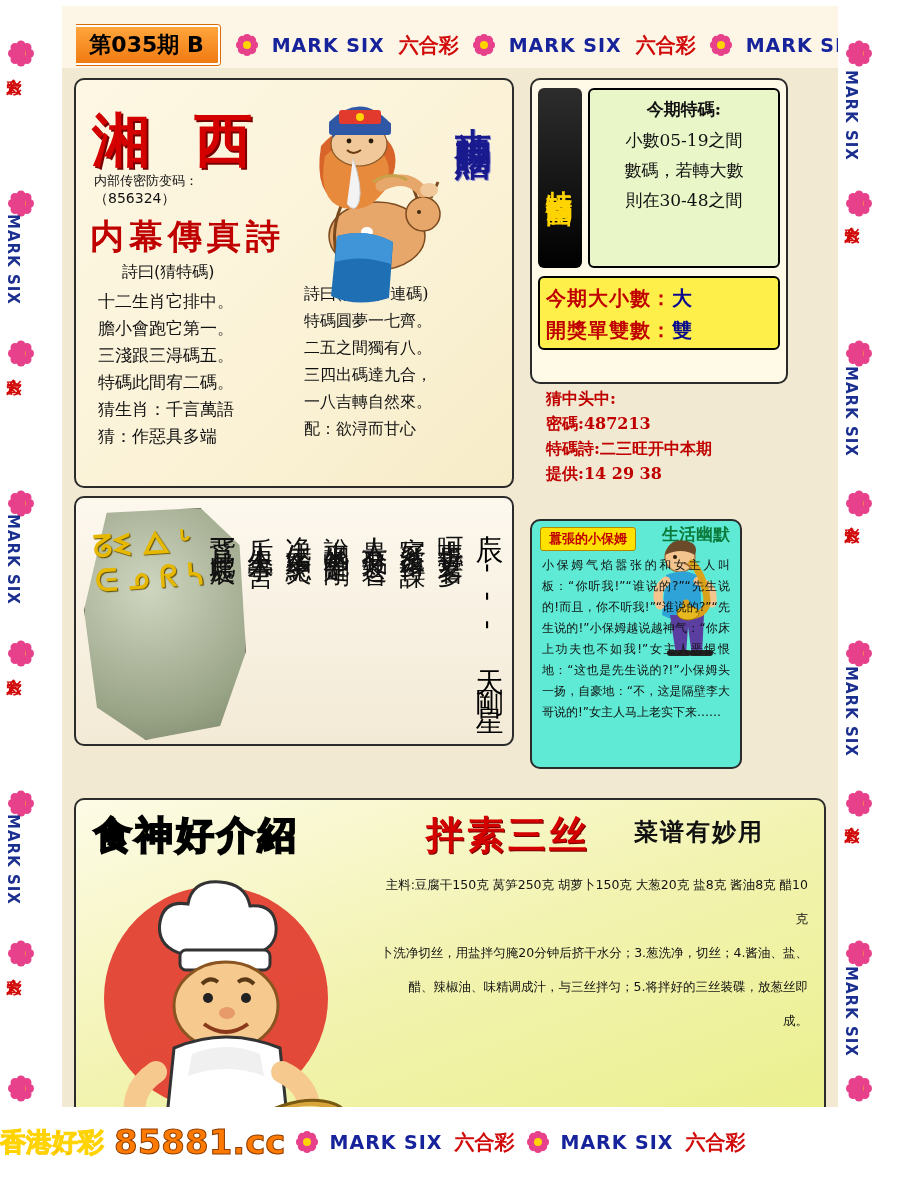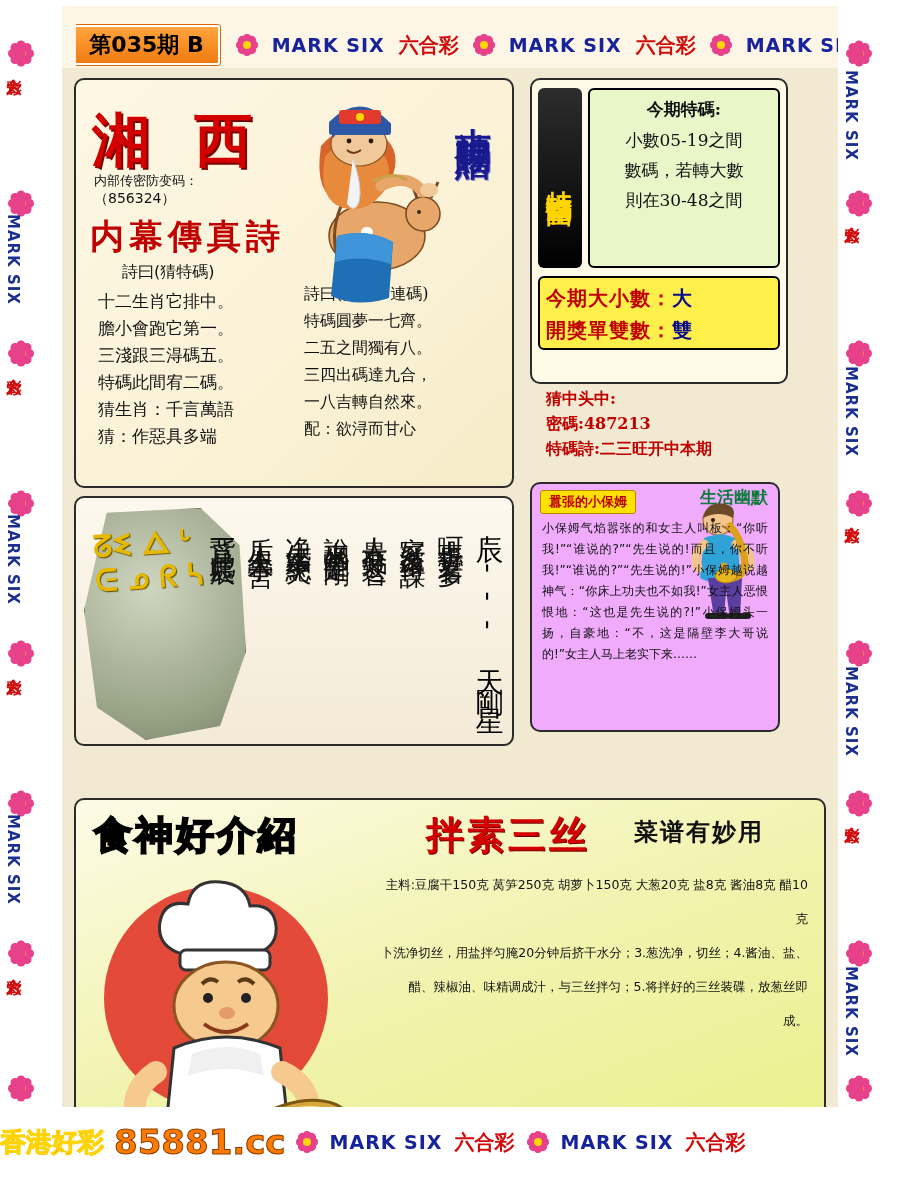--- a/index.html
+++ b/index.html
@@ -198,22 +198,22 @@
   }
   .mid-col{
     writing-mode:vertical-rl;
     font-size:26px;line-height:34px;color:#111;letter-spacing:5px;
     font-family:"DejaVu Serif","Liberation Serif",serif;
   }
   .mid-col.first{font-size:28px;color:#000;}
 
   
   .panel-joke{
-    left:468px;top:414px;width:250px;height:250px;
-    background:#f0abfc;
+    left:468px;top:451px;width:212px;height:250px;
+    background:#5eead4;
   }
   .joke-tag{
     position:absolute;left:8px;top:6px;
     background:#ffe100;border:1px solid #b08900;
     color:#c00000;font-size:13px;font-weight:bold;padding:2px 8px;border-radius:3px;
   }
   .joke-life{
     position:absolute;right:10px;top:2px;font-size:17px;font-weight:bold;color:#0b7a3b;
     font-family:"DejaVu Serif","Liberation Serif",serif;
   }
@@ -475,20 +475,23 @@
       <div class="guess-box">
         <div class="guess-line">
           <span>猜中头中:</span>
         </div>
         <div class="guess-line">
           <span>密碼:</span><span>487213</span>
         </div>
         <div class="guess-line">
           <span>特碼詩:</span><span>二三旺开中本期</span>
         </div>
+        <div class="guess-line">
+          <span>提供:</span><span>14 29 38</span>
+        </div>
       </div>
     </div>
 
     <div class="panel panel-mid">
       <div class="stone"></div>
       <div class="stone-glyphs">ᘔᓬ ᐃ ᒡ ᕮ ᓄ ᖇ ᓴ</div>
       <div class="mid-cols">
         <div class="mid-col first">辰 - - - - 天 剛 星</div>
         <div class="mid-col">呵事折變着多</div>
         <div class="mid-col">家好波多得謀</div>

